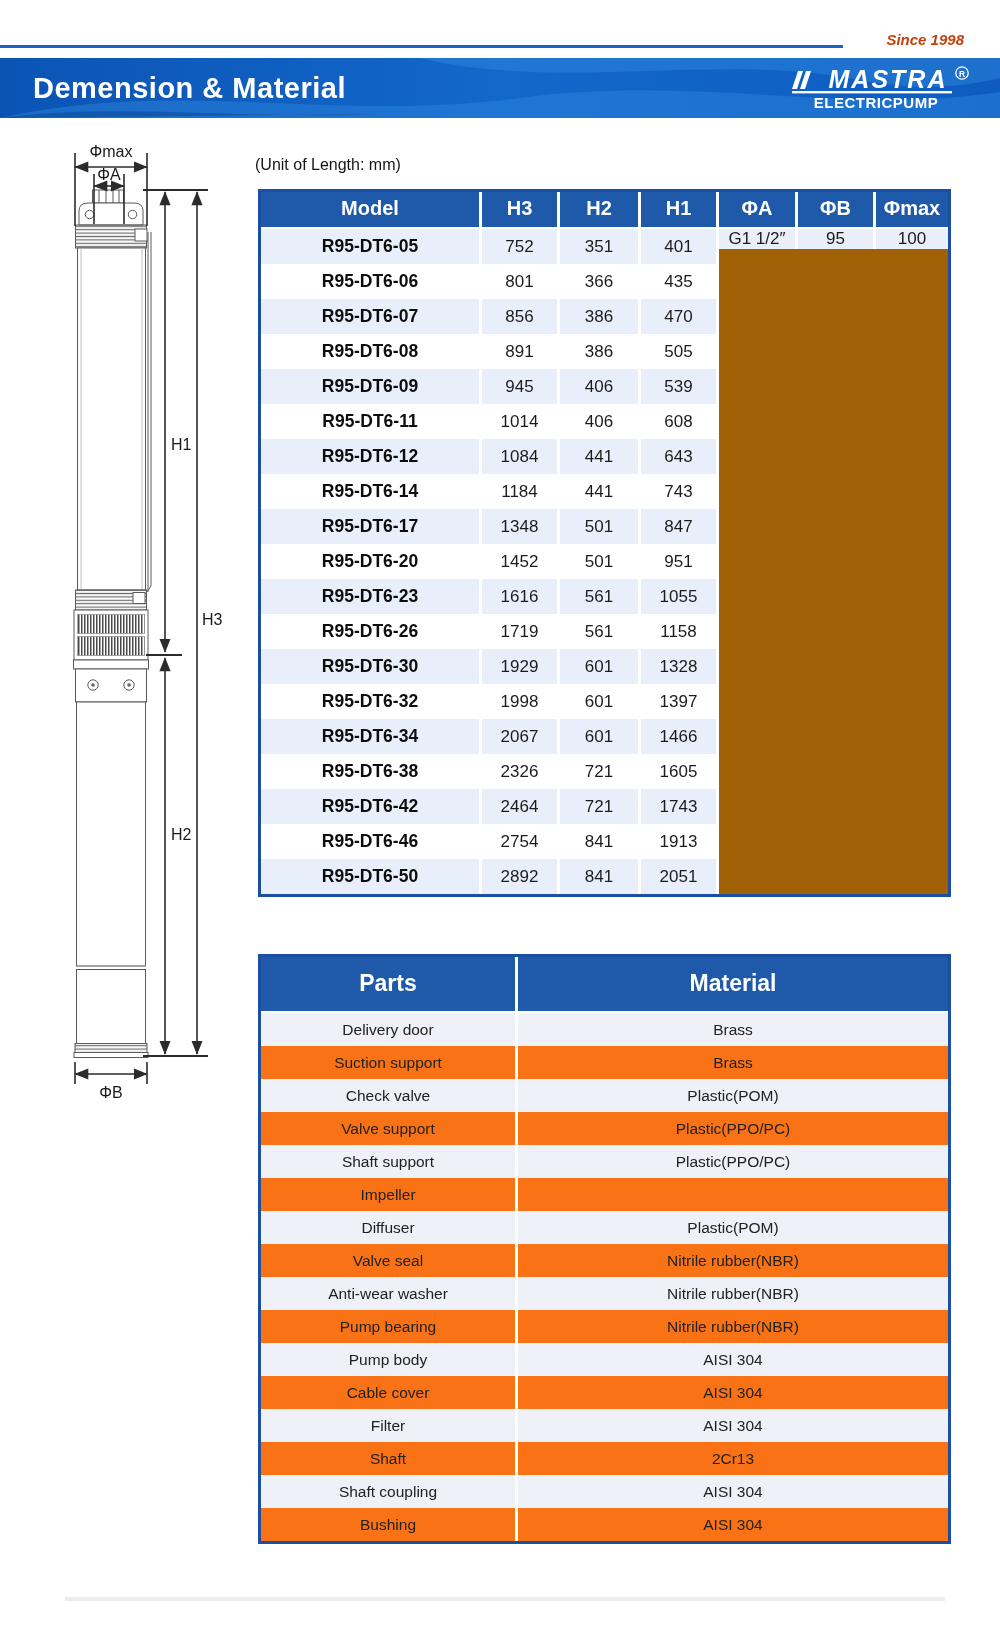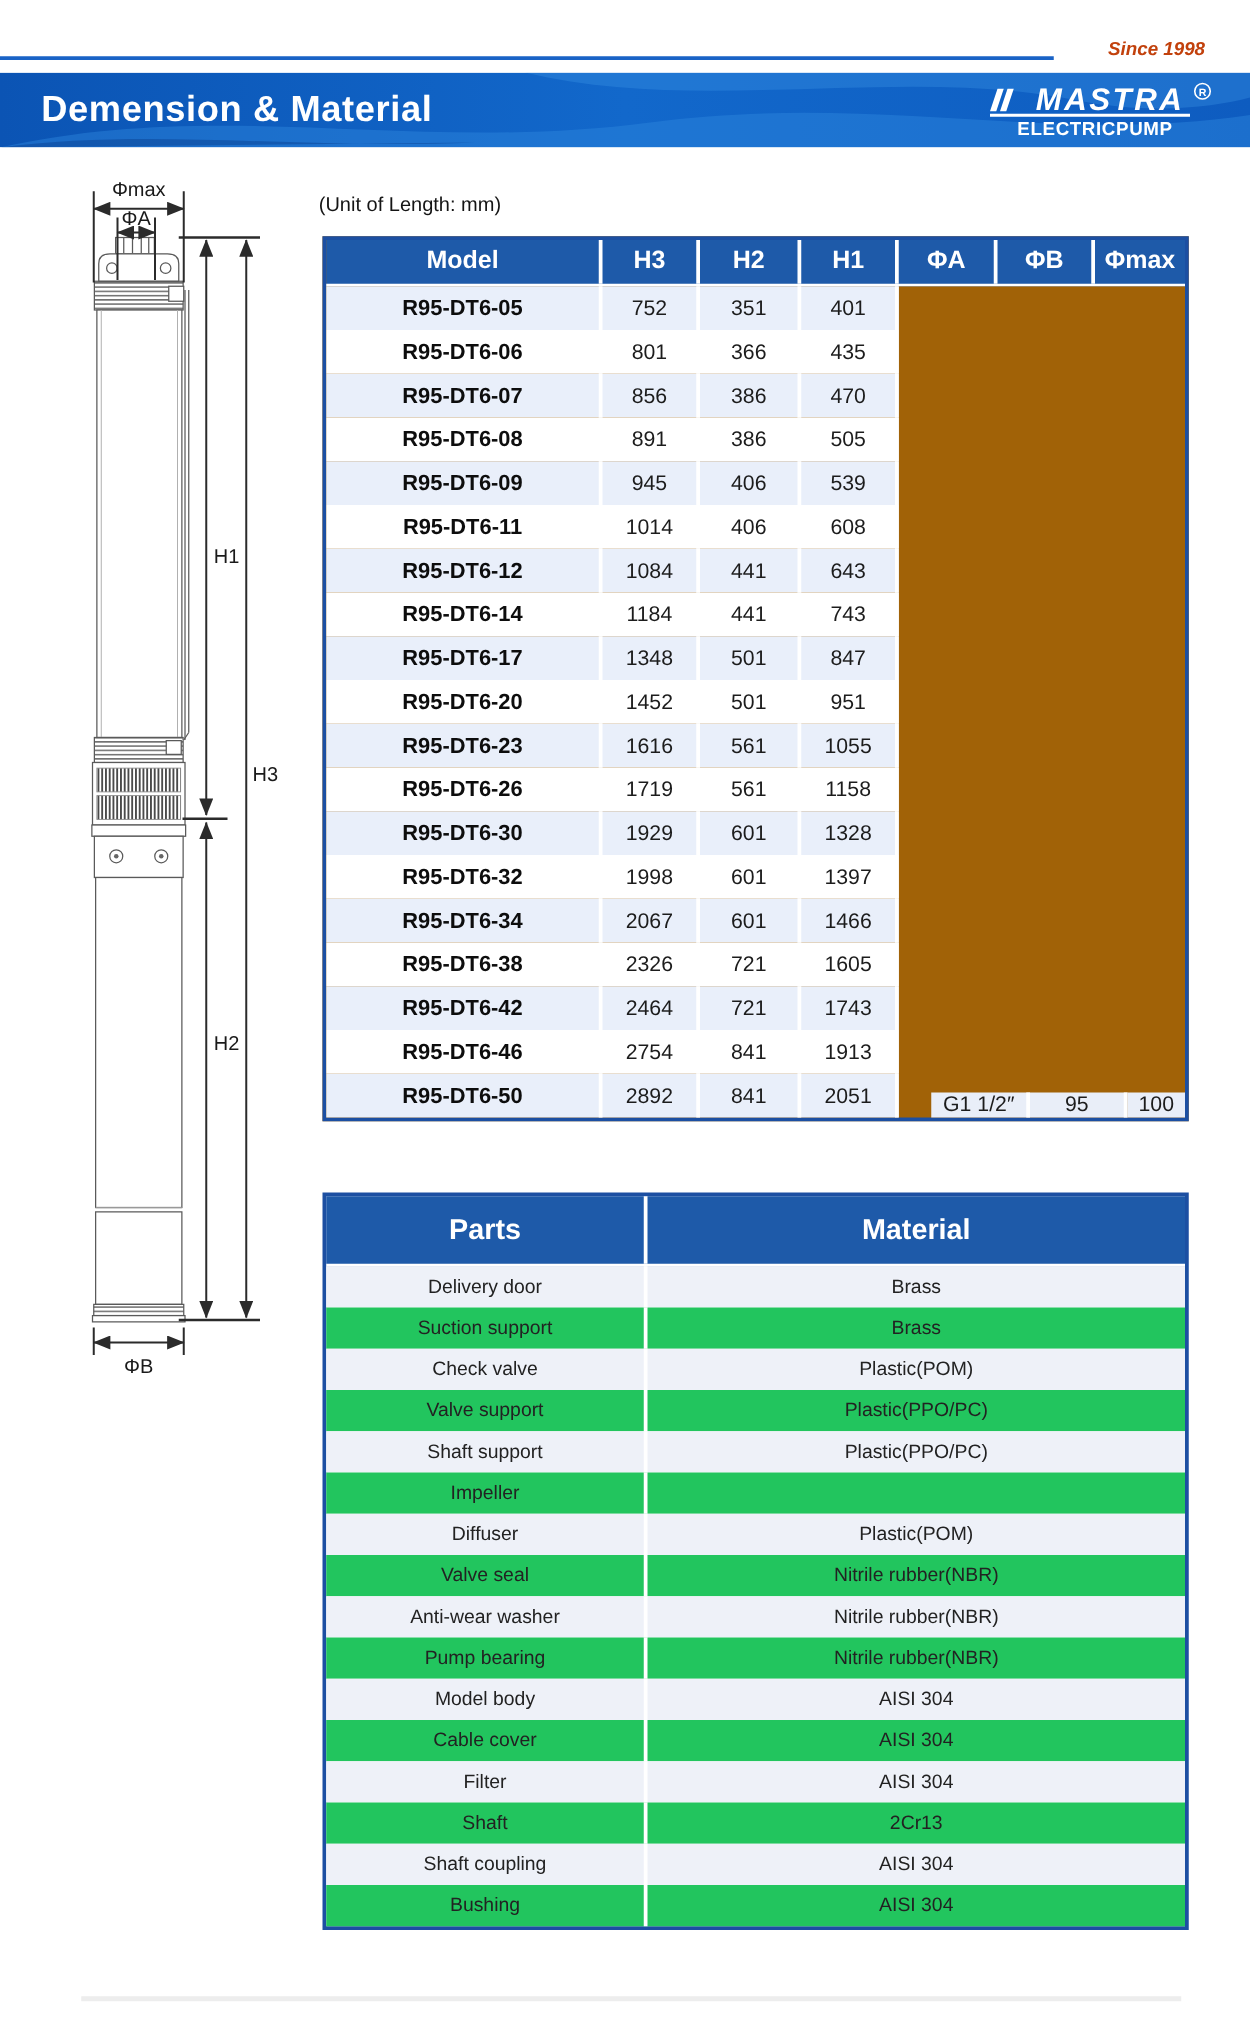--- a/index.html
+++ b/index.html
@@ -21,39 +21,39 @@
   .drawing{position:absolute;left:30px;top:140px;}
   .dlab{font-family:"Liberation Sans",sans-serif;font-size:16px;fill:#1a1a1a;}
 
   .table1{position:absolute;left:258px;top:189px;width:693px;border:3px solid #1c4fa2;
           background:#a16207;box-sizing:border-box;}
   .t1-header{display:flex;height:35px;background:#1e5aa9;border-bottom:2px solid #fff;}
   .hc{color:#fff;font-weight:bold;font-size:20px;line-height:33px;text-align:center;
       box-sizing:border-box;border-right:3px solid #fff;}
   .w-model{width:221px}.w-h3{width:78px}.w-h2{width:81px}.w-h1{width:78px}
   .w-pa{width:79px}.w-pb{width:78px}.w-pm{flex:1;border-right:none!important;}
-  .t1-body{display:flex;align-items:flex-end;gap:26px;}
+  .t1-body{display:flex;align-items:flex-start;}
   .t1-left{width:458px;}
   .t1-row{display:flex;height:35px;background:#fff;}
   .t1-row.alt{background:#e9effa;}
   .t1-row .c{box-sizing:border-box;border-right:3px solid #fff;text-align:center;
              line-height:35px;font-size:17px;color:#1c1c1c;}
   .t1-row .model{font-weight:bold;font-size:17.5px;color:#0d0d0d;}
   .t1-right{flex:1;display:flex;align-items:stretch;}
   .merged{display:flex;align-items:center;justify-content:center;background:#e9eef8;
           border-right:3px solid #fff;box-sizing:border-box;font-size:17px;color:#1c1c1c;}
 
   .table2{position:absolute;left:258px;top:938px;width:693px;border:3px solid #1c4fa2;
           background:#fff;box-sizing:border-box;margin-top:16px;}
   .t2-header{display:flex;height:54px;background:#1e5aa9;border-bottom:2px solid #fff;}
   .t2-hc{color:#fff;font-weight:bold;font-size:23px;line-height:52px;text-align:center;
          box-sizing:border-box;}
   .t2-hc.parts{width:257px;border-right:3px solid #fff;}
   .t2-hc.mat{flex:1;}
-  .t2-row{display:flex;height:33px;background:#22c55e;}
+  .t2-row{display:flex;height:33px;background:#f97316;}
   .t2-row.alt{background:#eef1f8;}
   .t2-row .c{line-height:33px;text-align:center;font-size:15.5px;color:#222;box-sizing:border-box;}
   .t2-row .parts{width:257px;border-right:3px solid #fff;}
   .t2-row .mat{flex:1;}
 
   .footer-bar{position:absolute;left:65px;top:1597px;width:880px;height:4px;background:#ededed;}
 </style>
 </head>
 <body>
 
@@ -370,21 +370,21 @@
         <div class="c parts">Anti-wear washer</div>
         <div class="c mat">Nitrile rubber(NBR)</div>
       </div>
 
       <div class="t2-row">
         <div class="c parts">Pump bearing</div>
         <div class="c mat">Nitrile rubber(NBR)</div>
       </div>
 
       <div class="t2-row alt">
-        <div class="c parts">Model body</div>
+        <div class="c parts">Pump body</div>
         <div class="c mat">AISI 304</div>
       </div>
 
       <div class="t2-row">
         <div class="c parts">Cable cover</div>
         <div class="c mat">AISI 304</div>
       </div>
 
       <div class="t2-row alt">
         <div class="c parts">Filter</div>

